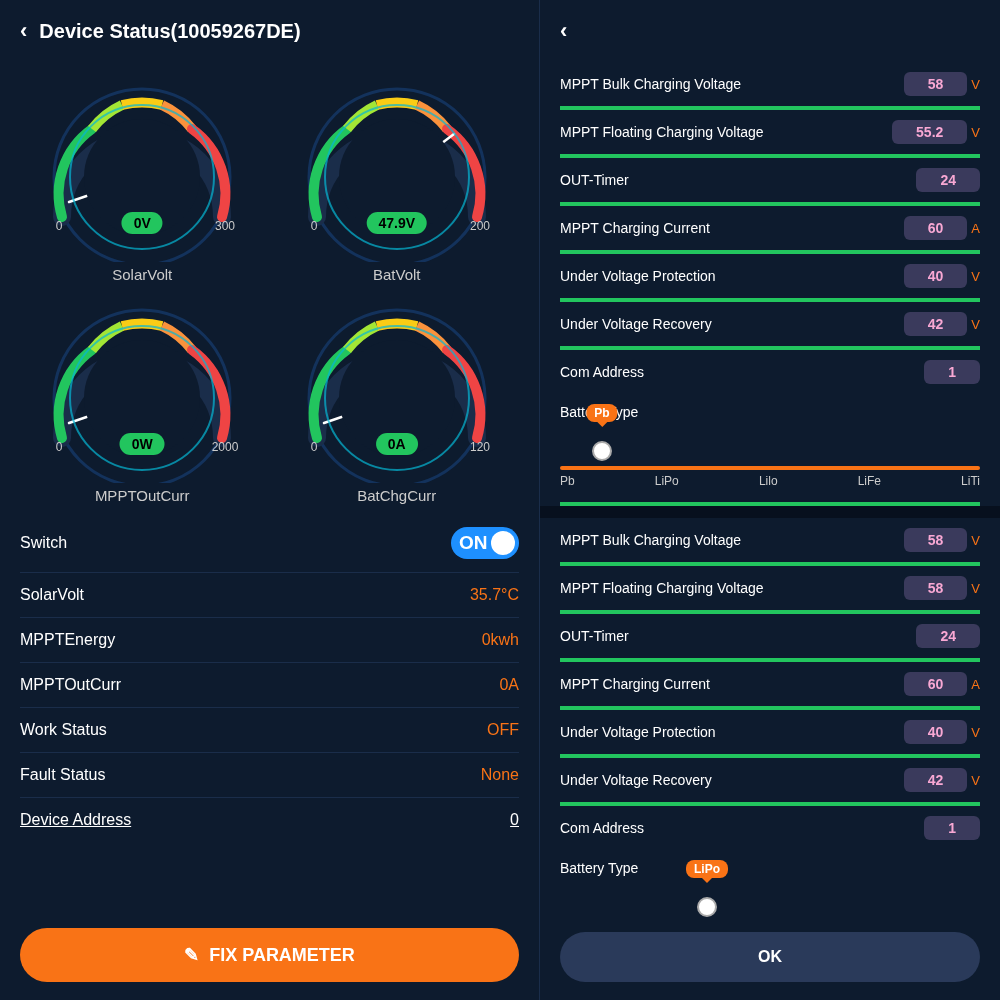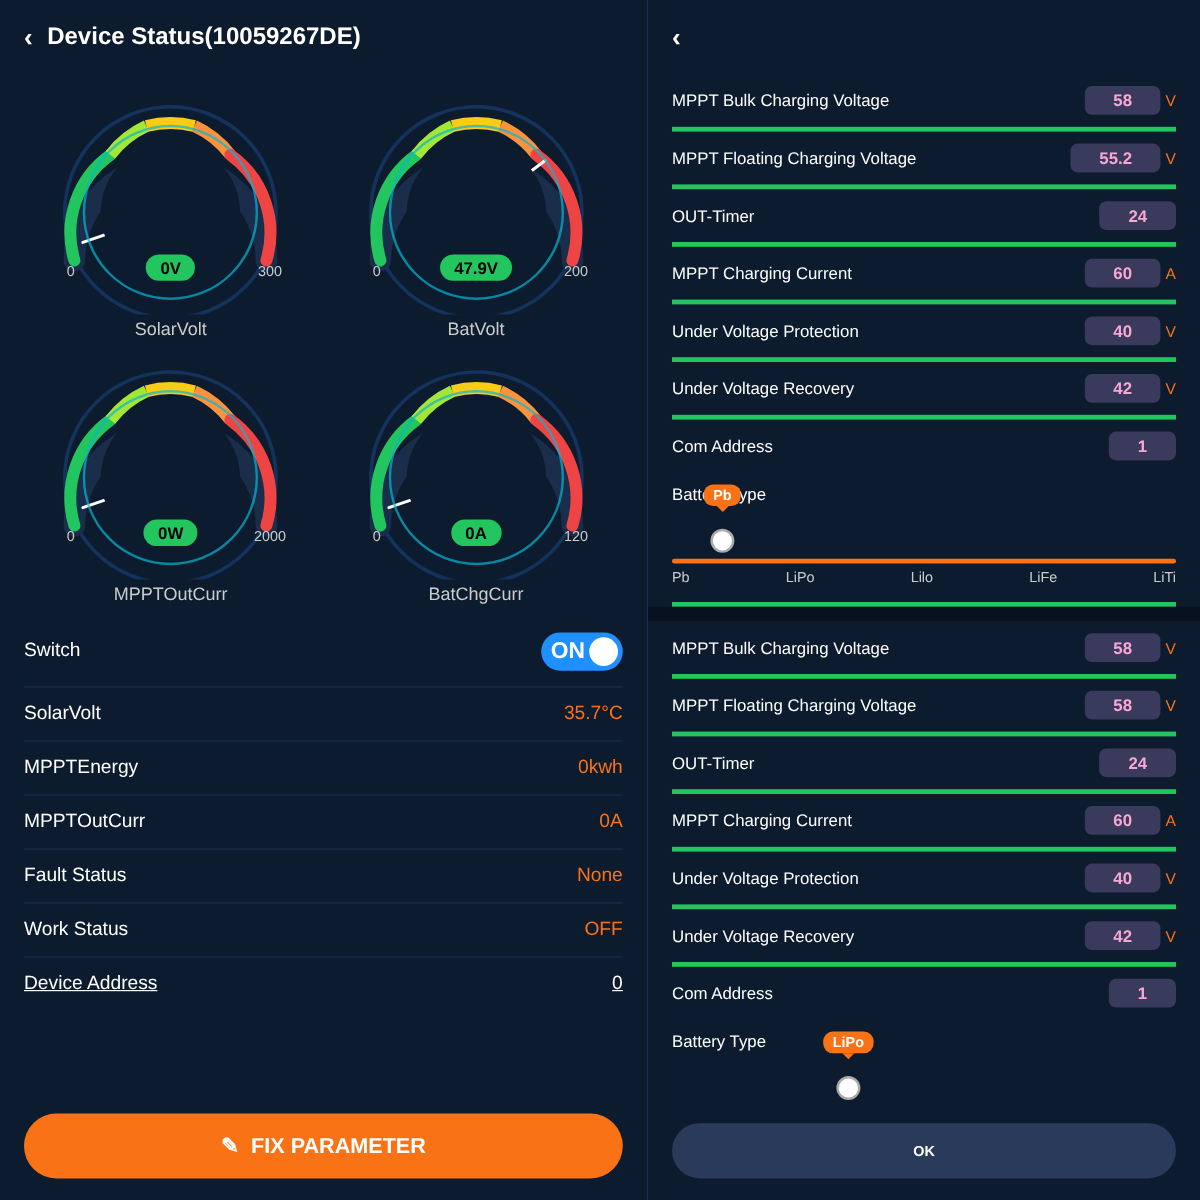--- a/index.html
+++ b/index.html
@@ -272,21 +272,21 @@
       height: 12px;
       background: #07101e;
       margin: 0 -20px;
     }
 
     
     .ok-btn {
       margin: 12px 20px 18px 20px;
       background: #2a3a5a;
       color: #fff;
-      font-size: 12px;
+      font-size: 16px;
       font-weight: bold;
       border: none;
       border-radius: 30px;
       padding: 16px 0;
       cursor: pointer;
       width: calc(100% - 40px);
       text-align: center;
     }
 
     
@@ -427,27 +427,27 @@
       <span>MPPTEnergy</span>
       <span class="status-value">0kwh</span>
     </div>
 
     <div class="status-row">
       <span>MPPTOutCurr</span>
       <span class="status-value">0A</span>
     </div>
 
     <div class="status-row">
+      <span>Work Status</span>
+      <span class="status-value">OFF</span>
+    </div>
+
+    <div class="status-row">
       <span>Fault Status</span>
       <span class="status-value">None</span>
-    </div>
-
-    <div class="status-row">
-      <span>Work Status</span>
-      <span class="status-value">OFF</span>
     </div>
 
     <div class="status-row">
       <span>Device Address</span>
       <span class="status-value zero">0</span>
     </div>
   </div>
 
   <button class="fix-param-btn">
     <span style="font-size:18px;">✎</span>

